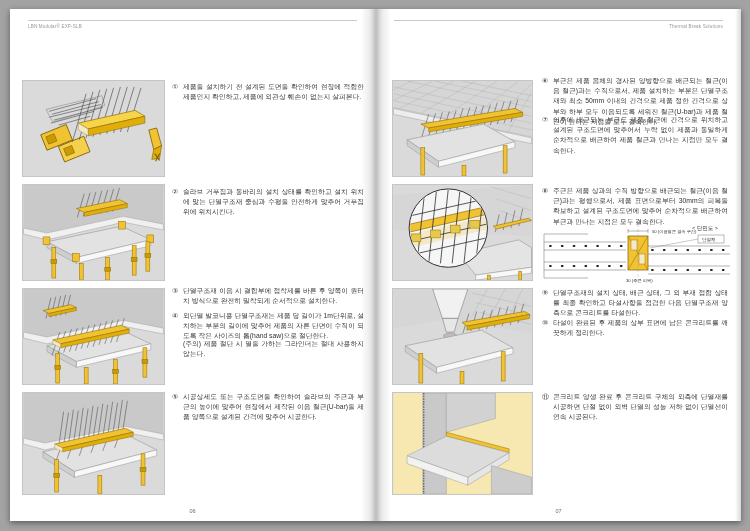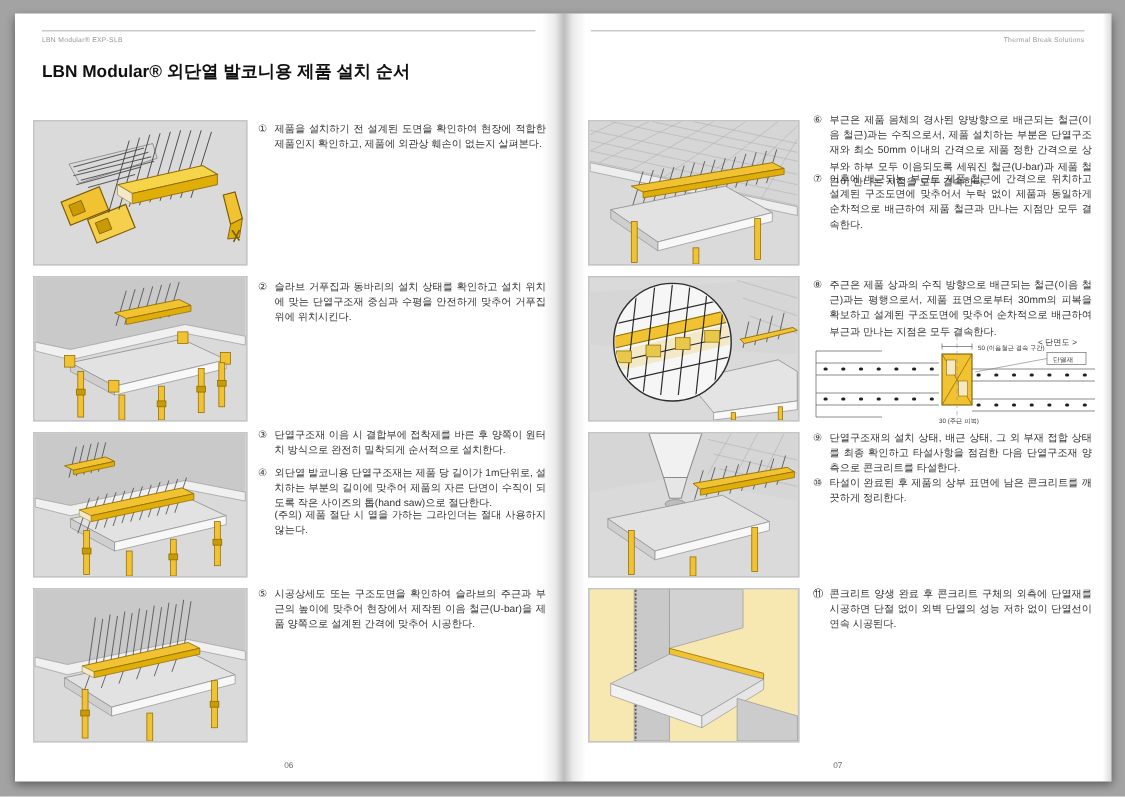--- a/index.html
+++ b/index.html
@@ -52,21 +52,20 @@
   svg text { font-family:"Liberation Sans","DejaVu Sans",sans-serif; }
 </style>
 </head>
 <body>
 
 <div class="spread">
 
   <div class="page left">
     <div class="rule"></div>
     <div class="pheader">LBN Modular® EXP-SLB</div>
-    <div class="title">LBN Modular® 외단열 발코니용 제품 설치 순서</div>
 
     <div class="illus i1">
       <svg viewBox="0 0 143 97">
         <g stroke="#5a5a5a" stroke-width="0.7" fill="none">
           <path d="M26,31 L74,18"></path>
             <path d="M29,34 L77,21"></path>
             <path d="M26,37 L79,24"></path>
           <path d="M31,40 L81,27"></path>
             <path d="M28,43 L72,31"></path>
             <path d="M36,45 L68,36"></path>

